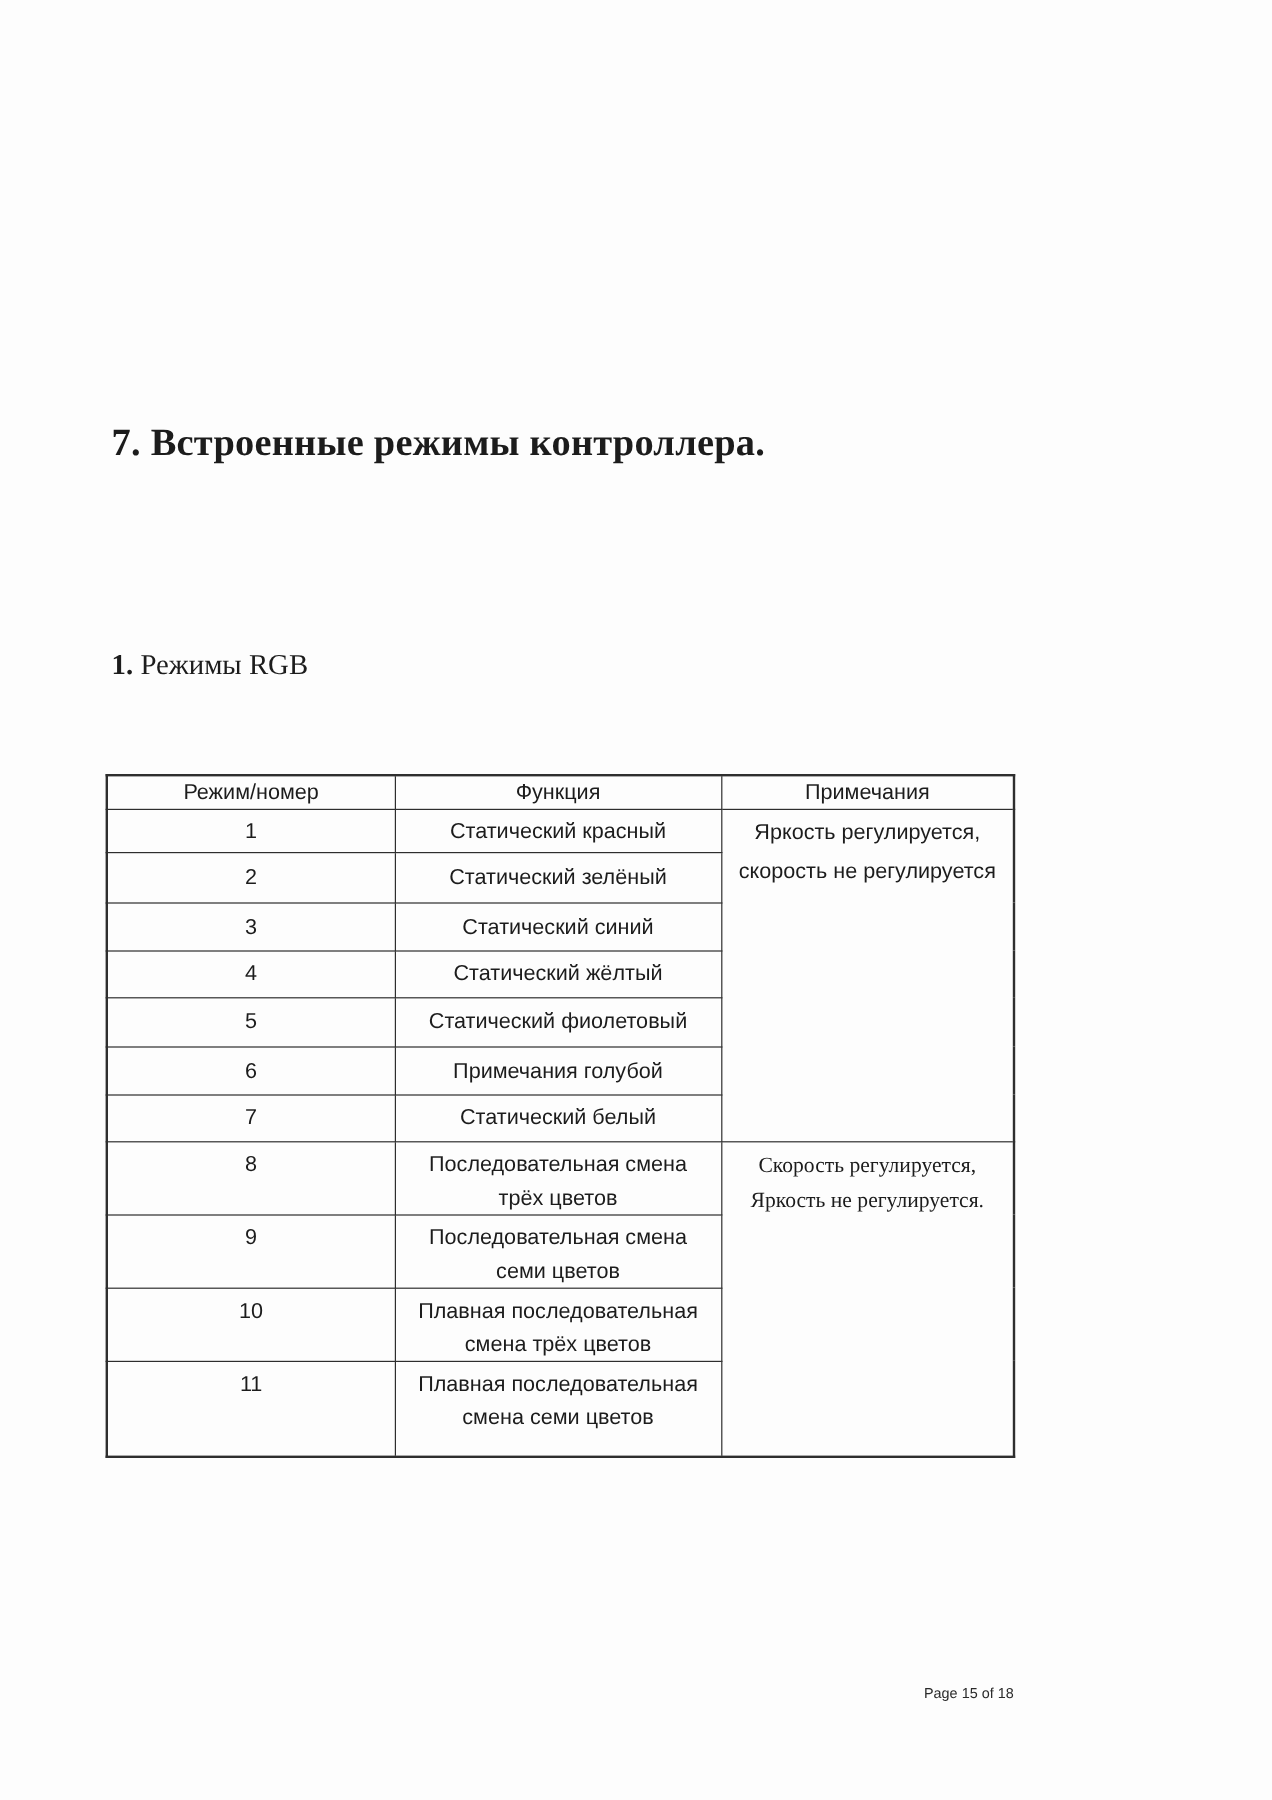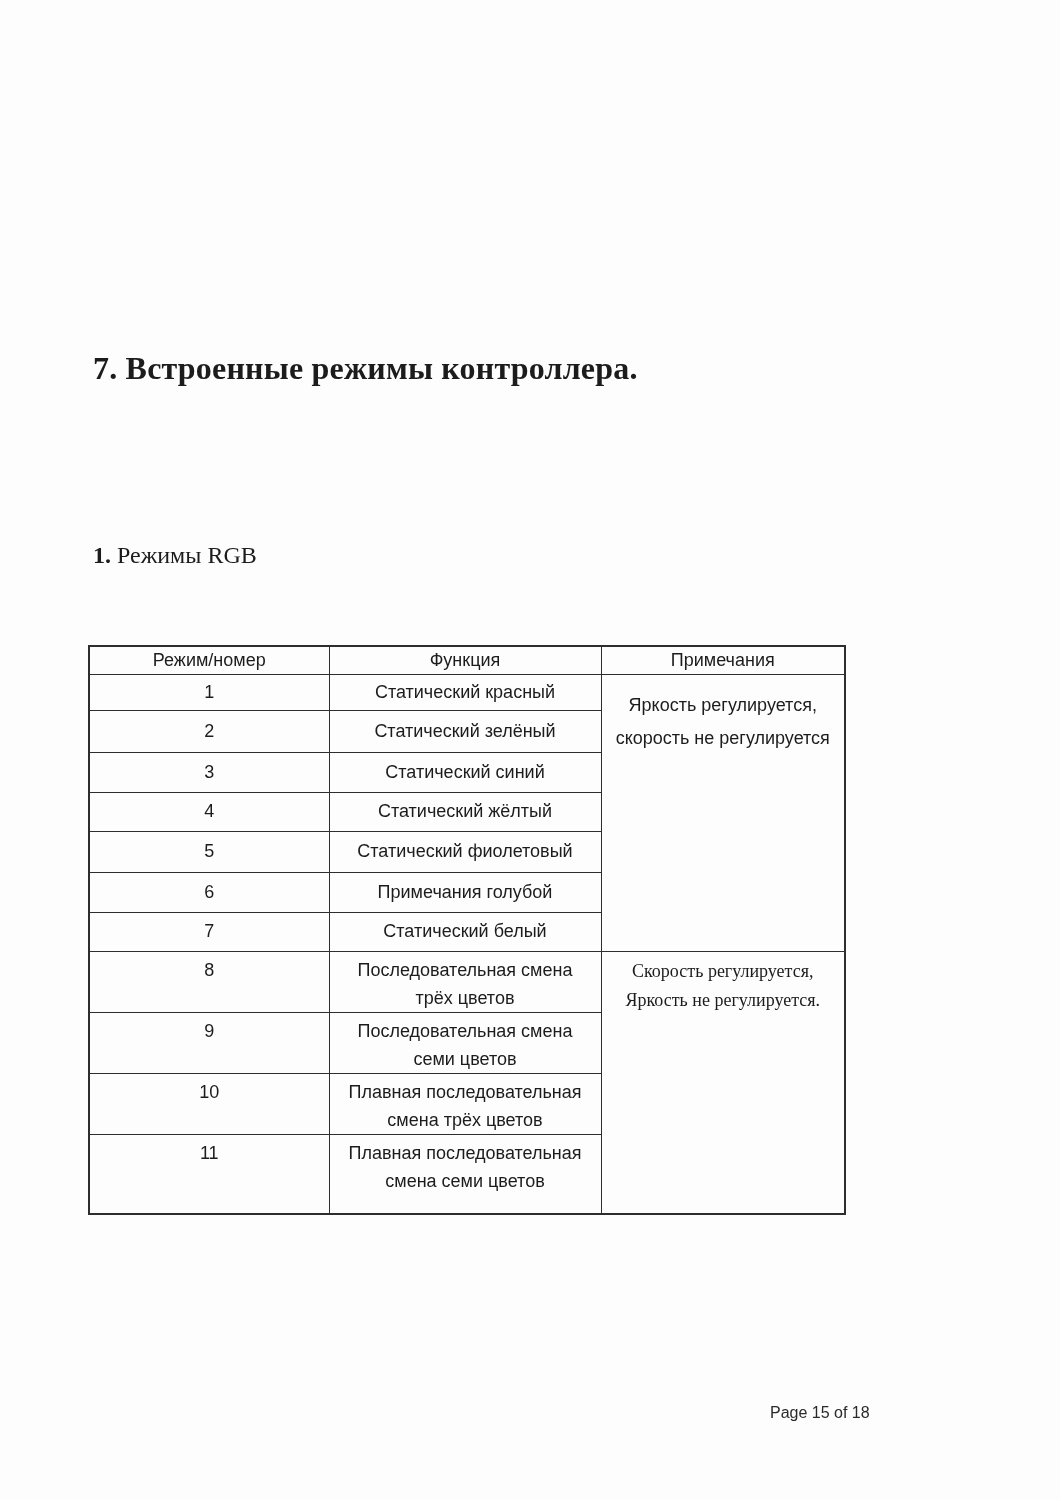--- a/index.html
+++ b/index.html
@@ -82,37 +82,37 @@
   td.mode-num, td.func {
     vertical-align: middle;
   }
   td.func.two-line {
     vertical-align: top;
     padding-top: 4px;
     line-height: 28px;
   }
   td.notes-static {
     vertical-align: top;
-    padding-top: 14px;
+    padding-top: 2px;
     line-height: 33px;
     font-size: 18px;
   }
   td.notes-dynamic {
     vertical-align: top;
     padding-top: 5px;
     line-height: 29px;
     font-family: "Liberation Serif", serif;
     font-size: 17.5px;
   }
 
   .footer {
     position: absolute;
     left: 770px;
     top: 1404px;
-    font-size: 16px;
+    font-size: 12px;
     color: #2a2a2a;
     white-space: nowrap;
   }
 </style>
 </head>
 <body>
 
 <div class="page">
 
   <div class="heading">7. Встроенные режимы контроллера.</div>

